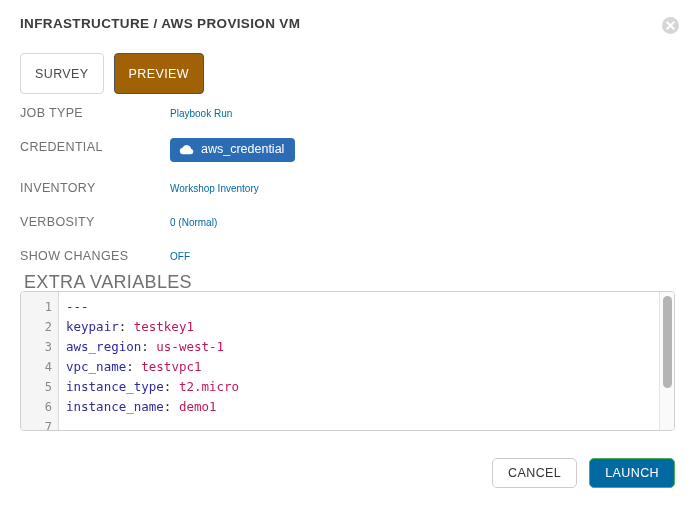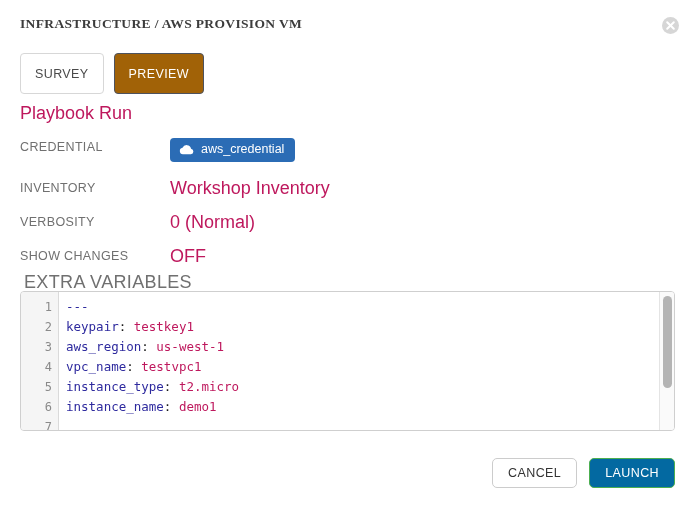--- a/index.html
+++ b/index.html
@@ -33,21 +33,20 @@
   }
   .modal-title {
     position: absolute;
     left: 20px;
     top: 16px;
     font-size: 13.5px;
     font-weight: bold;
     letter-spacing: 0.35px;
     color: #3c3c3c;
     white-space: nowrap;
-    font-family: Liberation Serif, serif;
   }
   .close-btn {
     position: absolute;
     right: 16px;
     top: 17px;
     width: 17px;
     height: 17px;
     border-radius: 50%;
     background: #d6d6d6;
     cursor: pointer;
@@ -110,22 +109,22 @@
   .detail-label {
     width: 150px;
     flex: 0 0 150px;
     font-size: 12.5px;
     letter-spacing: 0.35px;
     color: #707070;
     text-transform: uppercase;
     line-height: 19px;
   }
   .detail-value {
-    font-size: 18px;
-    color: #be185d;
+    font-size: 10px;
+    color: #0369a1;
     line-height: 19px;
   }
 
   .cred-badge {
     display: inline-flex;
     align-items: center;
     gap: 7px;
     background: #2b6cb5;
     color: #ffffff;
     border-radius: 4px;
@@ -278,20 +277,21 @@
   </div>
 
   <div class="tab-row">
     <div class="tab-btn inactive">SURVEY</div>
     <div class="tab-btn active">PREVIEW</div>
   </div>
 
   <div class="details">
 
     <div class="detail-row">
+      <div class="detail-label">JOB TYPE</div>
       <div class="detail-value">Playbook Run</div>
     </div>
 
     <div class="detail-row tall">
       <div class="detail-label">CREDENTIAL</div>
       <div class="cred-badge">
         <span>
           <svg viewBox="0 0 24 17" xmlns="http://www.w3.org/2000/svg">
             <path d="M19 16H6.2A5.2 5.2 0 0 1 5.6 5.7 7.3 7.3 0 0 1 19.3 7.1 4.5 4.5 0 0 1 19 16Z" fill="#ffffff"></path>
           </svg>

